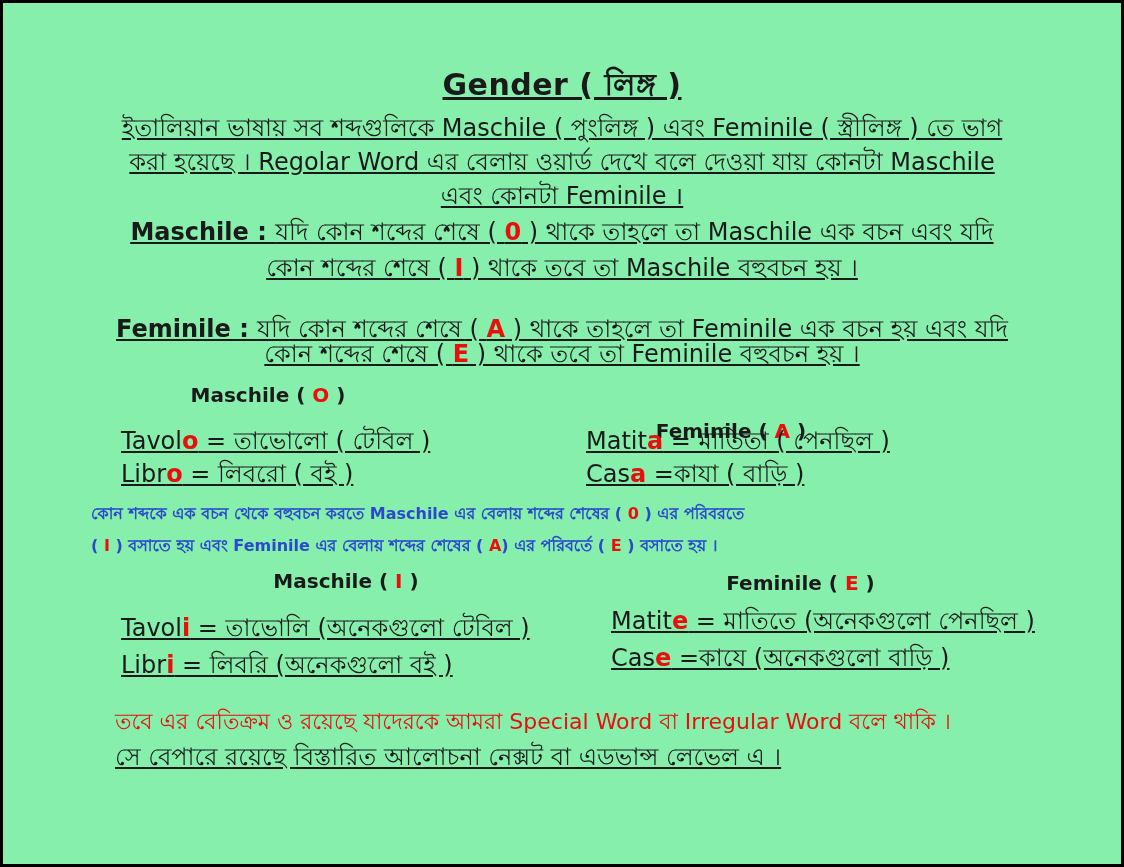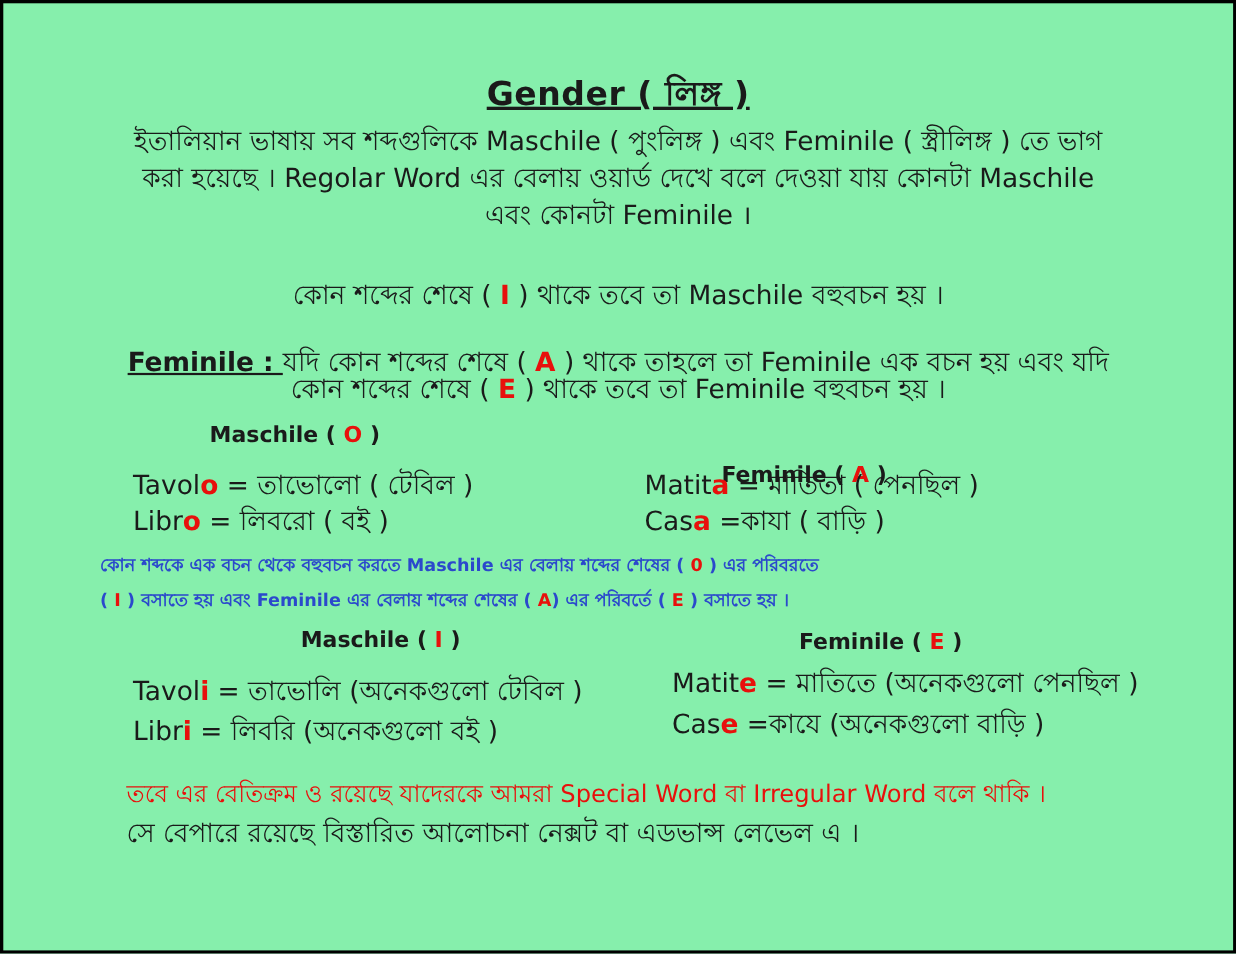--- a/index.html
+++ b/index.html
@@ -22,36 +22,37 @@
   .line{position:absolute;white-space:nowrap;}
   .center{left:0;width:100%;text-align:center;}
   .bold{font-weight:bold;}
   .ul{text-decoration:underline;}
   .c-red{color:var(--red);}
   .c-blue{color:var(--blue);}
   .title{
     top:58px;font-size:30px;font-weight:bold;
     text-decoration:underline;letter-spacing:0.5px;
   }
-  .fs24{font-size:24px;}
+  .fs24{font-size:24px;text-decoration:underline;}
   .fs22{font-size:22px;}
   .hdr{font-size:20px;font-weight:bold;text-align:center;}
   .blue-line{font-size:16px;font-weight:bold;}
 </style>
 </head>
 <body>
 
 <div class="page">
 
   <div class="line center title">Gender ( লিঙ্গ )</div>
 
   <div class="line center fs24" style="top:106px;">ইতালিয়ান ভাষায় সব শব্দগুলিকে Maschile ( পুংলিঙ্গ ) এবং Feminile ( স্ত্রীলিঙ্গ ) তে ভাগ</div>
   <div class="line center fs24" style="top:140px;">করা হয়েছে । Regolar Word এর বেলায় ওয়ার্ড দেখে বলে দেওয়া যায় কোনটা Maschile</div>
   <div class="line center fs24" style="top:174px;">এবং কোনটা Feminile ।</div>
 
+  <div class="line center fs24" style="top:210px;"><span class="bold ul">Maschile : </span><span>যদি কোন শব্দের শেষে  ( </span><span class="c-red bold">0</span><span> ) থাকে তাহলে তা Maschile এক বচন এবং যদি</span></div>
   <div class="line center fs24" style="top:246px;"><span>কোন শব্দের শেষে ( </span><span class="c-red bold">I</span><span> ) থাকে তবে তা Maschile বহুবচন হয় ।</span></div>
 
   <div class="line center fs24" style="top:307px;"><span class="bold ul">Feminile : </span><span>যদি কোন  শব্দের শেষে ( </span><span class="c-red bold">A</span><span> ) থাকে তাহলে তা Feminile এক বচন হয় এবং যদি</span></div>
   <div class="line center fs24" style="top:332px;"><span>কোন শব্দের শেষে ( </span><span class="c-red bold">E</span><span> ) থাকে তবে তা Feminile বহুবচন হয় ।</span></div>
 
   <div class="line hdr" style="top:380px;left:0;width:530px;"><span class="bold">Maschile ( </span><span class="c-red bold">O</span><span class="bold"> )</span></div>
   <div class="line hdr" style="top:380px;left:563px;width:330px;margin-top:36px;"><span class="bold">Feminile ( </span><span class="c-red bold">A</span><span class="bold"> )</span></div>
 
   <div class="line fs24" style="top:419px;left:118px;"><span>Tavol</span><span class="c-red bold">o</span><span> = তাভোলো ( টেবিল )</span></div>
   <div class="line fs24" style="top:452px;left:118px;"><span>Libr</span><span class="c-red bold">o</span><span> = লিবরো ( বই )</span></div>

